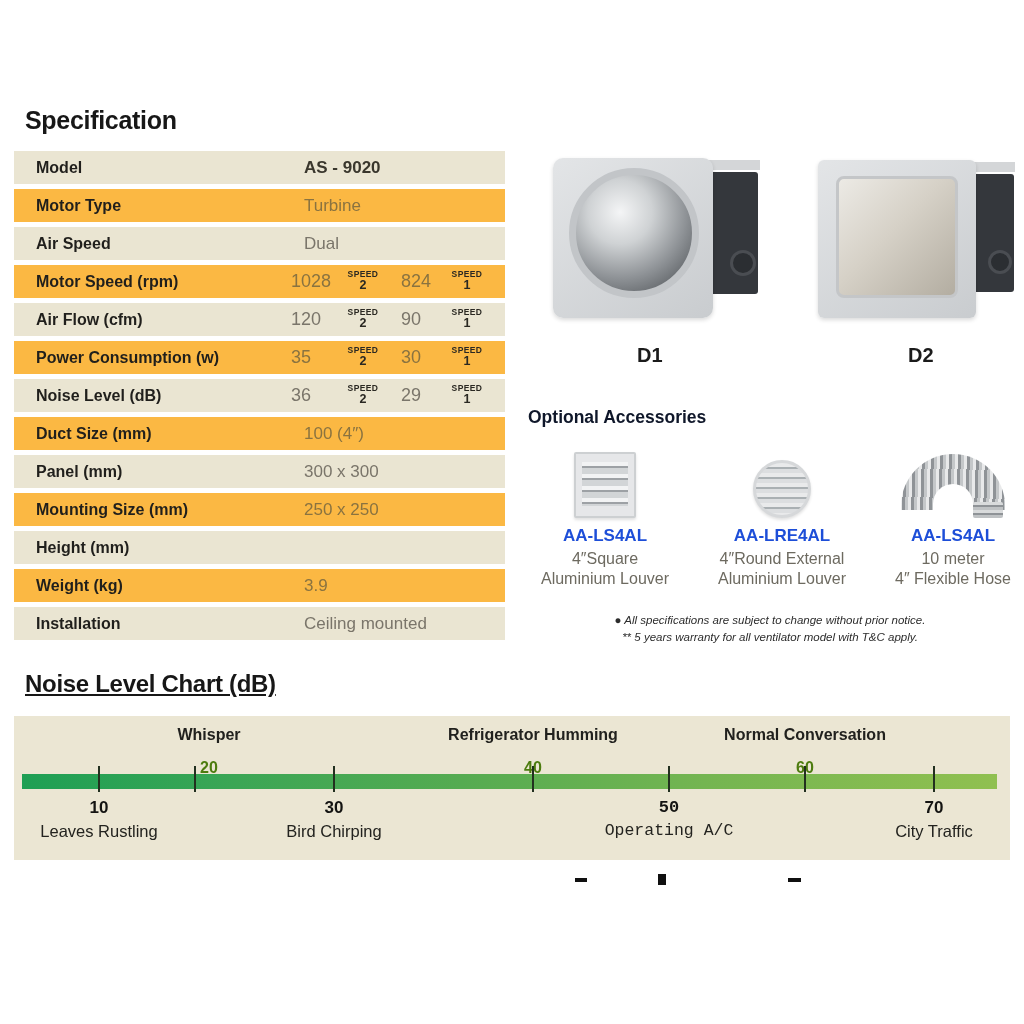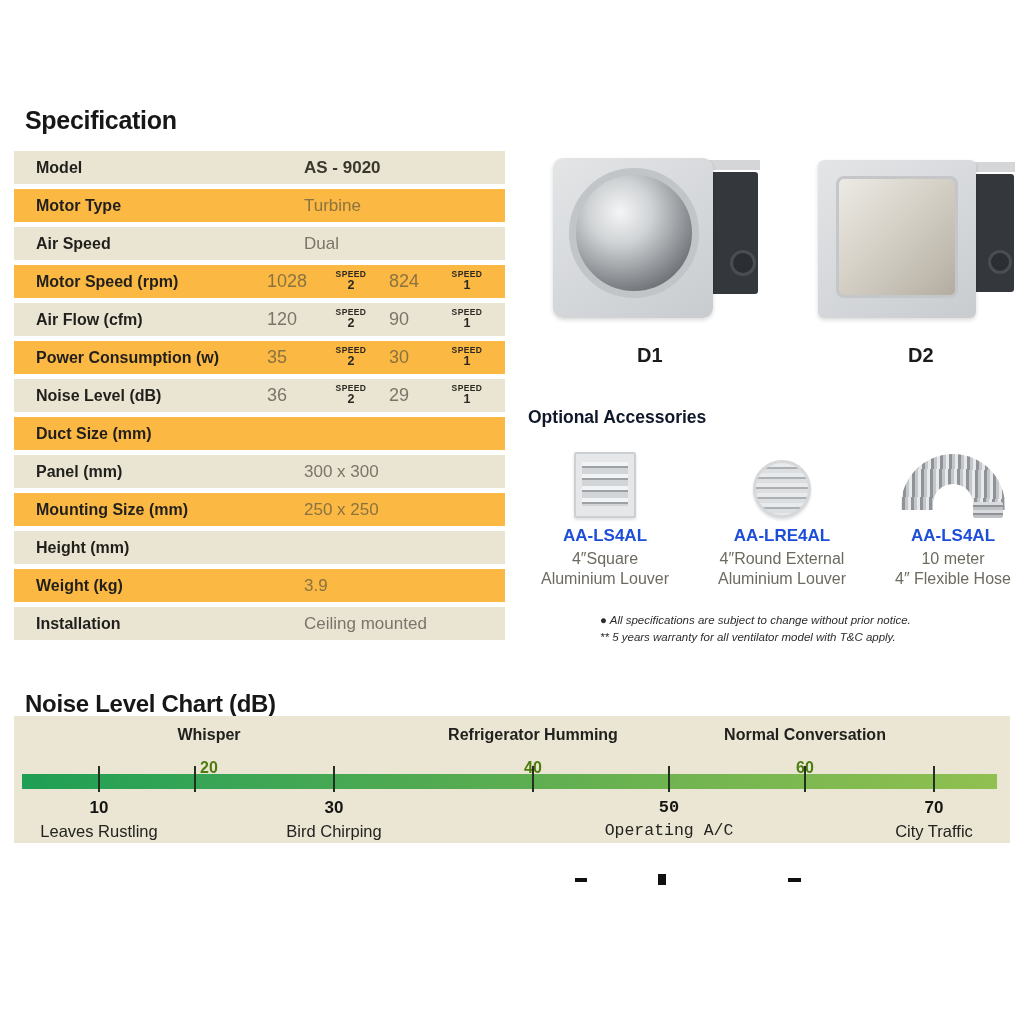--- a/index.html
+++ b/index.html
@@ -4,37 +4,37 @@
 <style>
   * { margin:0; padding:0; box-sizing:border-box; }
   html,body { width:1024px; height:1024px; background:#ffffff;
     font-family:"Liberation Sans", sans-serif; color:#1d1c1a; }
   .abs { position:absolute; }
   #stage { position:relative; width:1024px; height:1024px; overflow:hidden; background:#fff; }
 
   
   .section-title { font-weight:bold; color:#171717; letter-spacing:-0.3px; }
   #spec-title { left:25px; top:106px; font-size:25px; }
-  #noise-title { left:25px; top:690px; font-size:24px; }
+  #noise-title { left:25px; top:670px; font-size:24px;text-decoration:underline; }
 
   
   #spec-table { left:14px; top:151px; width:491px; }
   .row { display:flex; gap:7px; margin-bottom:5px; height:33px; }
   .cell { display:flex; align-items:center; }
   .cell-label { width:251px; padding-left:22px; font-weight:bold; font-size:16px; color:#201f1c; }
   .cell-value { flex:1; padding-left:32px; font-size:17px; }
   .cream  { background:#EAE5D2; }
   .yellow { background:#FBB843; }
   .cream  .cell-value { color:#7a756a; }
   .yellow .cell-value { color:#8a7340; }
   .val-dark { font-weight:bold; color:#3a372d !important; font-size:17px; }
   .speedcell { padding-left:28px; gap:0; }
   .sp-num { font-size:18px; width:52px; }
   .sp-num.n2 { width:46px; }
-  .sp-tag { display:flex; flex-direction:column; align-items:center; width:40px; margin-right:18px; color:#2a2822;margin-left:12px; }
+  .sp-tag { display:flex; flex-direction:column; align-items:center; width:40px; margin-right:18px; color:#2a2822; }
   .sp-tag .t { font-size:8.5px; font-weight:bold; letter-spacing:0.4px; line-height:1.1; }
   .sp-tag .d { font-size:12.5px; font-weight:bold; line-height:1.1; }
 
   
   .motor { background:#34373c; border-radius:3px; }
   .motor-knob { position:absolute; border-radius:50%; background:#2b2e32; border:3px solid #4a4d52; }
   .panel-sq { background:linear-gradient(145deg,#e3e5e7,#c9cccf); border-radius:10px;
       box-shadow:0 2px 4px rgba(0,0,0,0.15); }
   #d1-circle { position:absolute; left:16px; top:10px; width:130px; height:130px; border-radius:50%;
       background:radial-gradient(circle at 38% 32%, #f4f5f6 0%, #cfd2d4 30%, #8e9296 62%, #6e7276 78%, #a4a7aa 100%);
@@ -58,25 +58,25 @@
       box-shadow:0 2px 3px rgba(0,0,0,0.12);
       background-image:repeating-linear-gradient(180deg,#e9eaeb 0 4px,#aab0b3 4px 6px,#dcdee0 6px 10px); }
   .hose { position:relative; width:104px; height:64px; }
   .hose-arch { position:absolute; left:0; top:0; width:104px; height:56px; border-radius:104px 104px 0 0;
       background:repeating-linear-gradient(92deg,#e8e9ea 0 3px,#8f9397 3px 6px,#c4c7c9 6px 9px); }
   .hose-hole { position:absolute; left:32px; top:30px; width:40px; height:26px; border-radius:40px 40px 0 0; background:#ffffff; }
   .hose-leg { position:absolute; right:2px; top:48px; width:30px; height:16px;
       background:repeating-linear-gradient(180deg,#d9dbdc 0 3px,#8f9397 3px 5px,#bfc2c4 5px 8px); border-radius:2px; }
 
   
-  #notes { left:600px; top:612px; width:340px; font-style:italic;
+  #notes { left:600px; top:612px; width:340px; text-align:center; font-style:italic;
       font-size:11.5px; color:#2c2c2c; line-height:17px; }
 
   
-  #noise-panel { left:14px; top:716px; width:996px; height:127px; background:#EBE6D3; }
+  #noise-panel { left:14px; top:716px; width:996px; height:144px; background:#EBE6D3; }
   .nz-top { position:absolute; width:260px; text-align:center; }
   .nz-top .name { font-size:16px; font-weight:bold; color:#21211e; }
   .nz-top .val  { font-size:16px; font-weight:bold; color:#4d7c0f; margin-top:15px; }
   #nz-bar { position:absolute; left:8px; top:58px; width:975px; height:15px;
       background:linear-gradient(90deg,#1e9f54 0%,#3ba655 22%,#55ab51 45%,#74b551 70%,#90c050 100%); }
   .tick { position:absolute; top:50px; width:2px; height:26px; background:#22301f; }
   .nz-bot { position:absolute; width:220px; text-align:center; }
   .nz-bot .val  { font-size:17px; font-weight:bold; color:#141412; }
   .nz-bot .name { font-size:16.5px; color:#23231f; margin-top:4px; }
 
@@ -166,20 +166,21 @@
         <span class="sp-num n2">29</span>
         <span class="sp-tag">
           <span class="t">SPEED</span>
           <span class="d">1</span>
         </span>
       </div>
     </div>
 
     <div class="row yellow">
       <div class="cell cell-label">Duct Size (mm)</div>
+      <div class="cell cell-value">100 (4″)</div>
     </div>
 
     <div class="row cream">
       <div class="cell cell-label">Panel (mm)</div>
       <div class="cell cell-value">300 x 300</div>
     </div>
 
     <div class="row yellow">
       <div class="cell cell-label">Mounting Size (mm)</div>
       <div class="cell cell-value">250 x 250</div>

